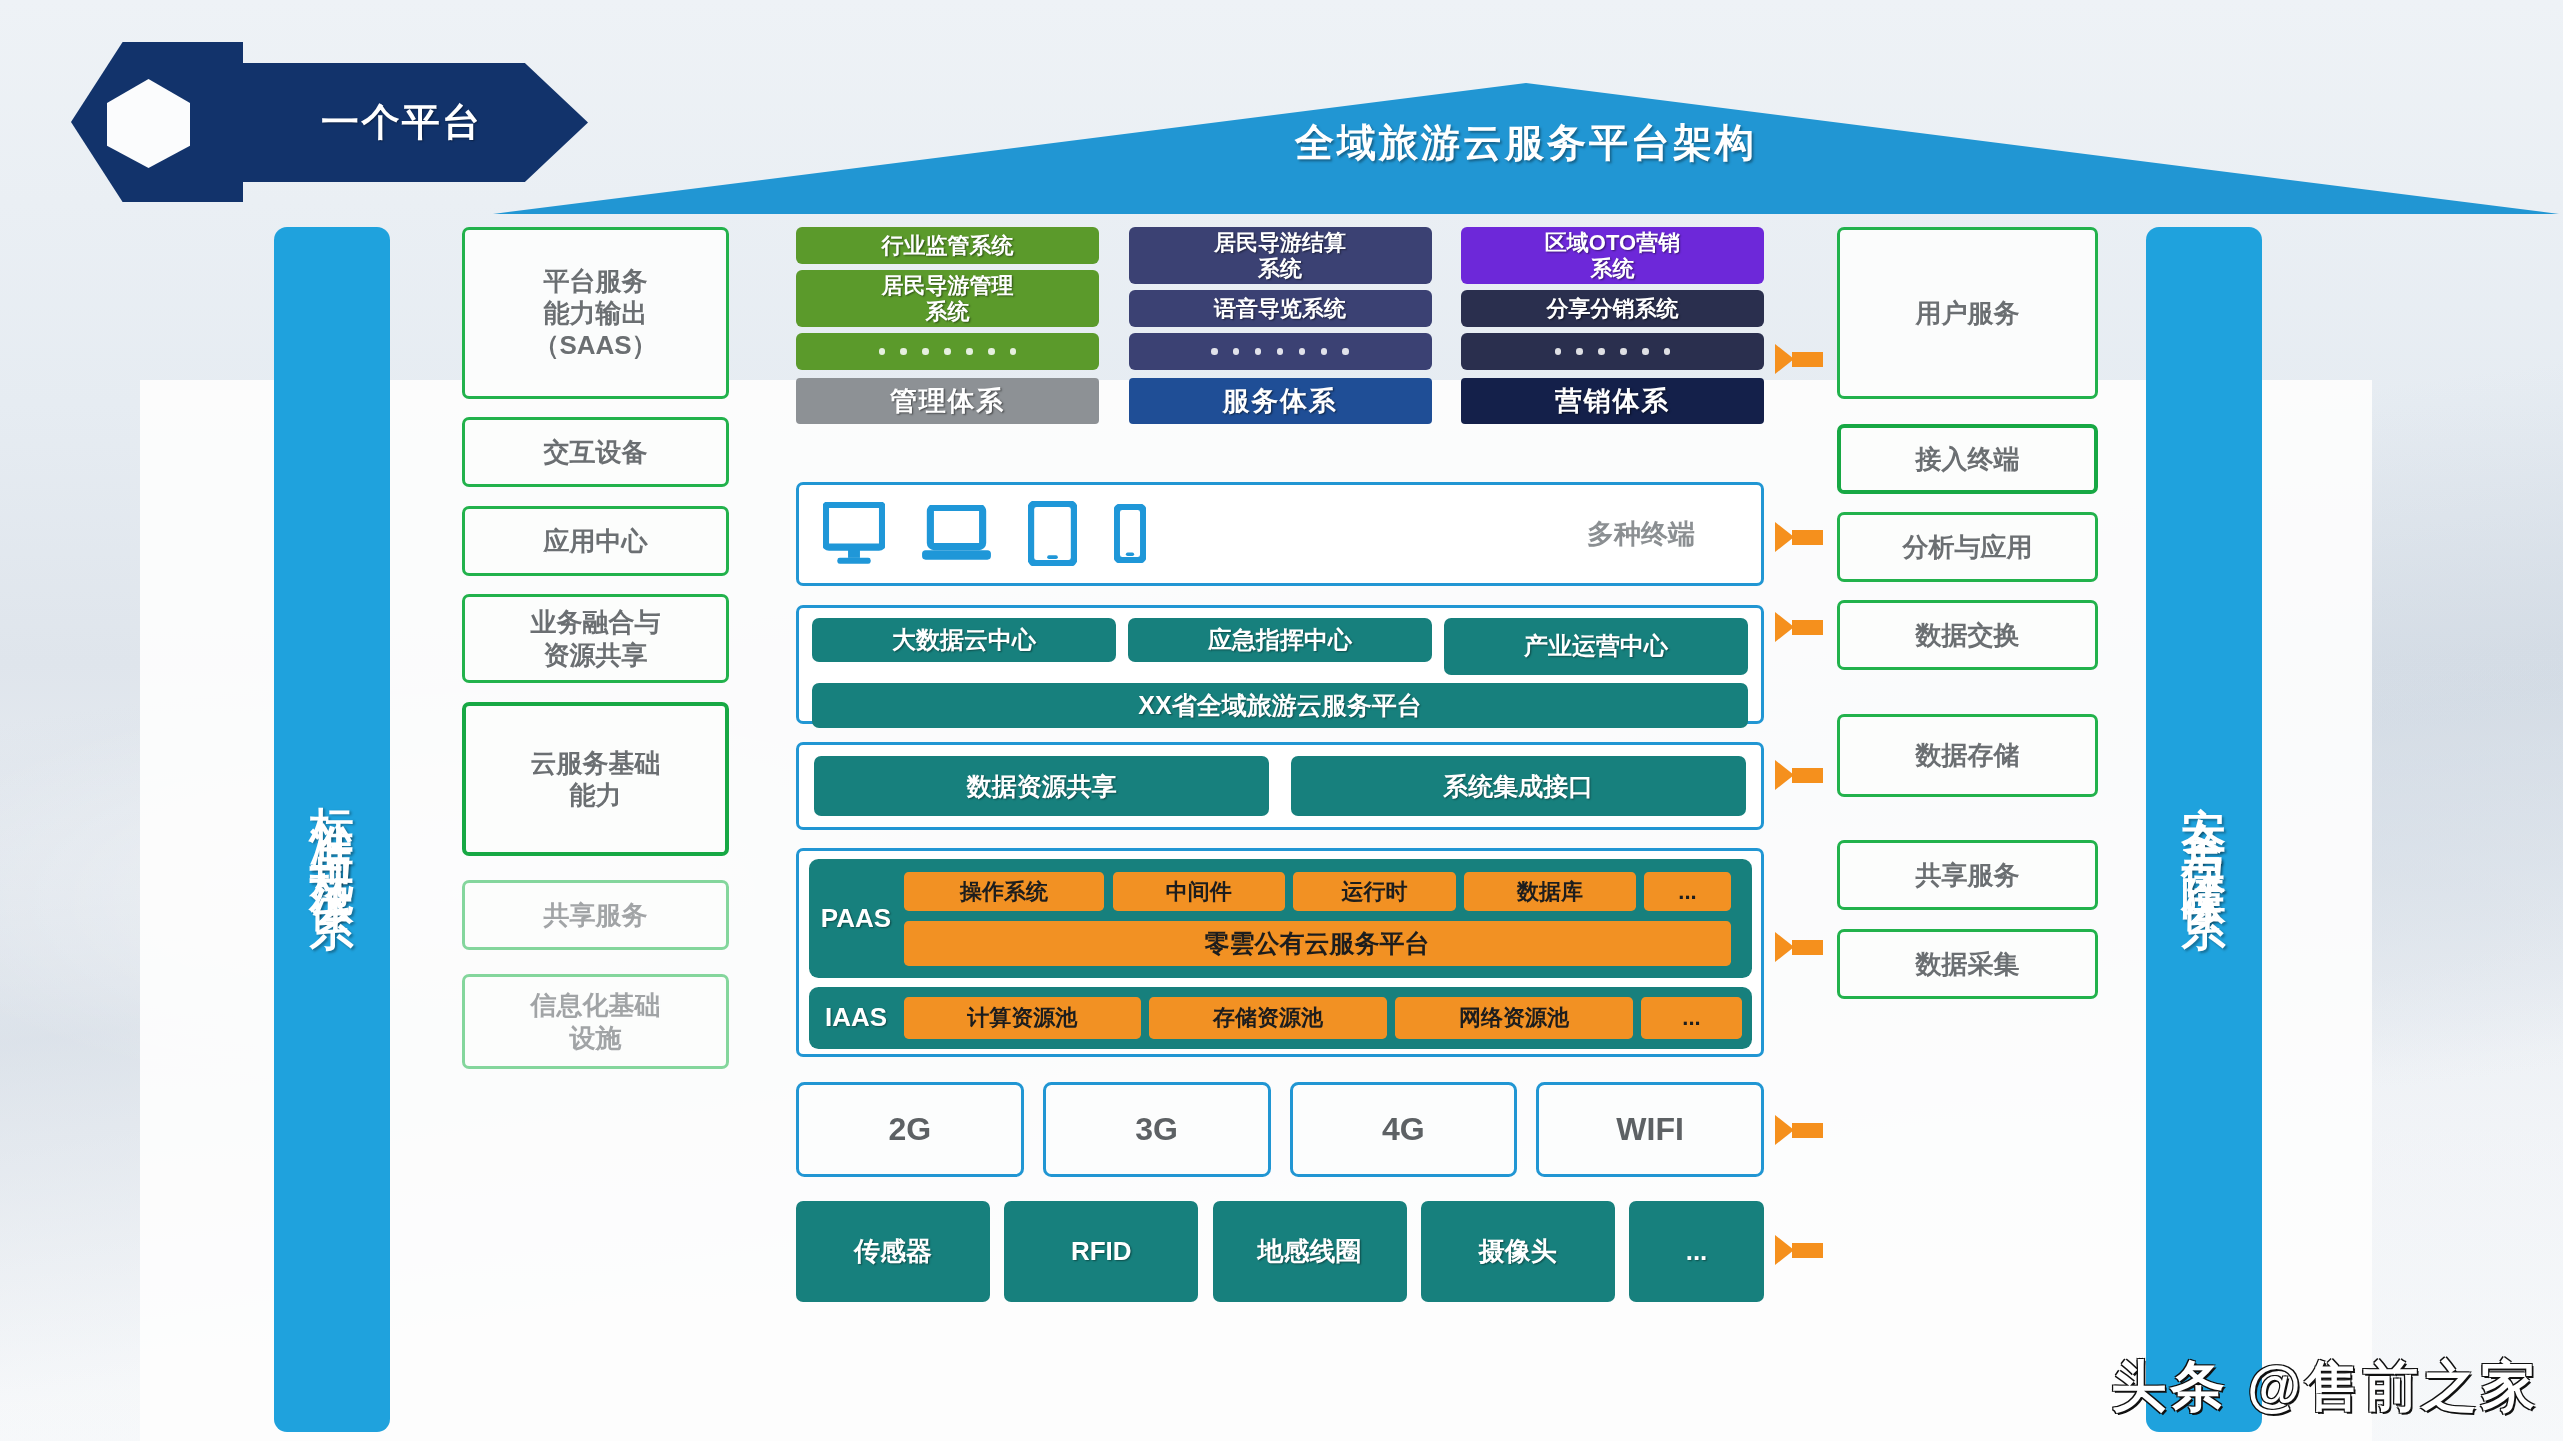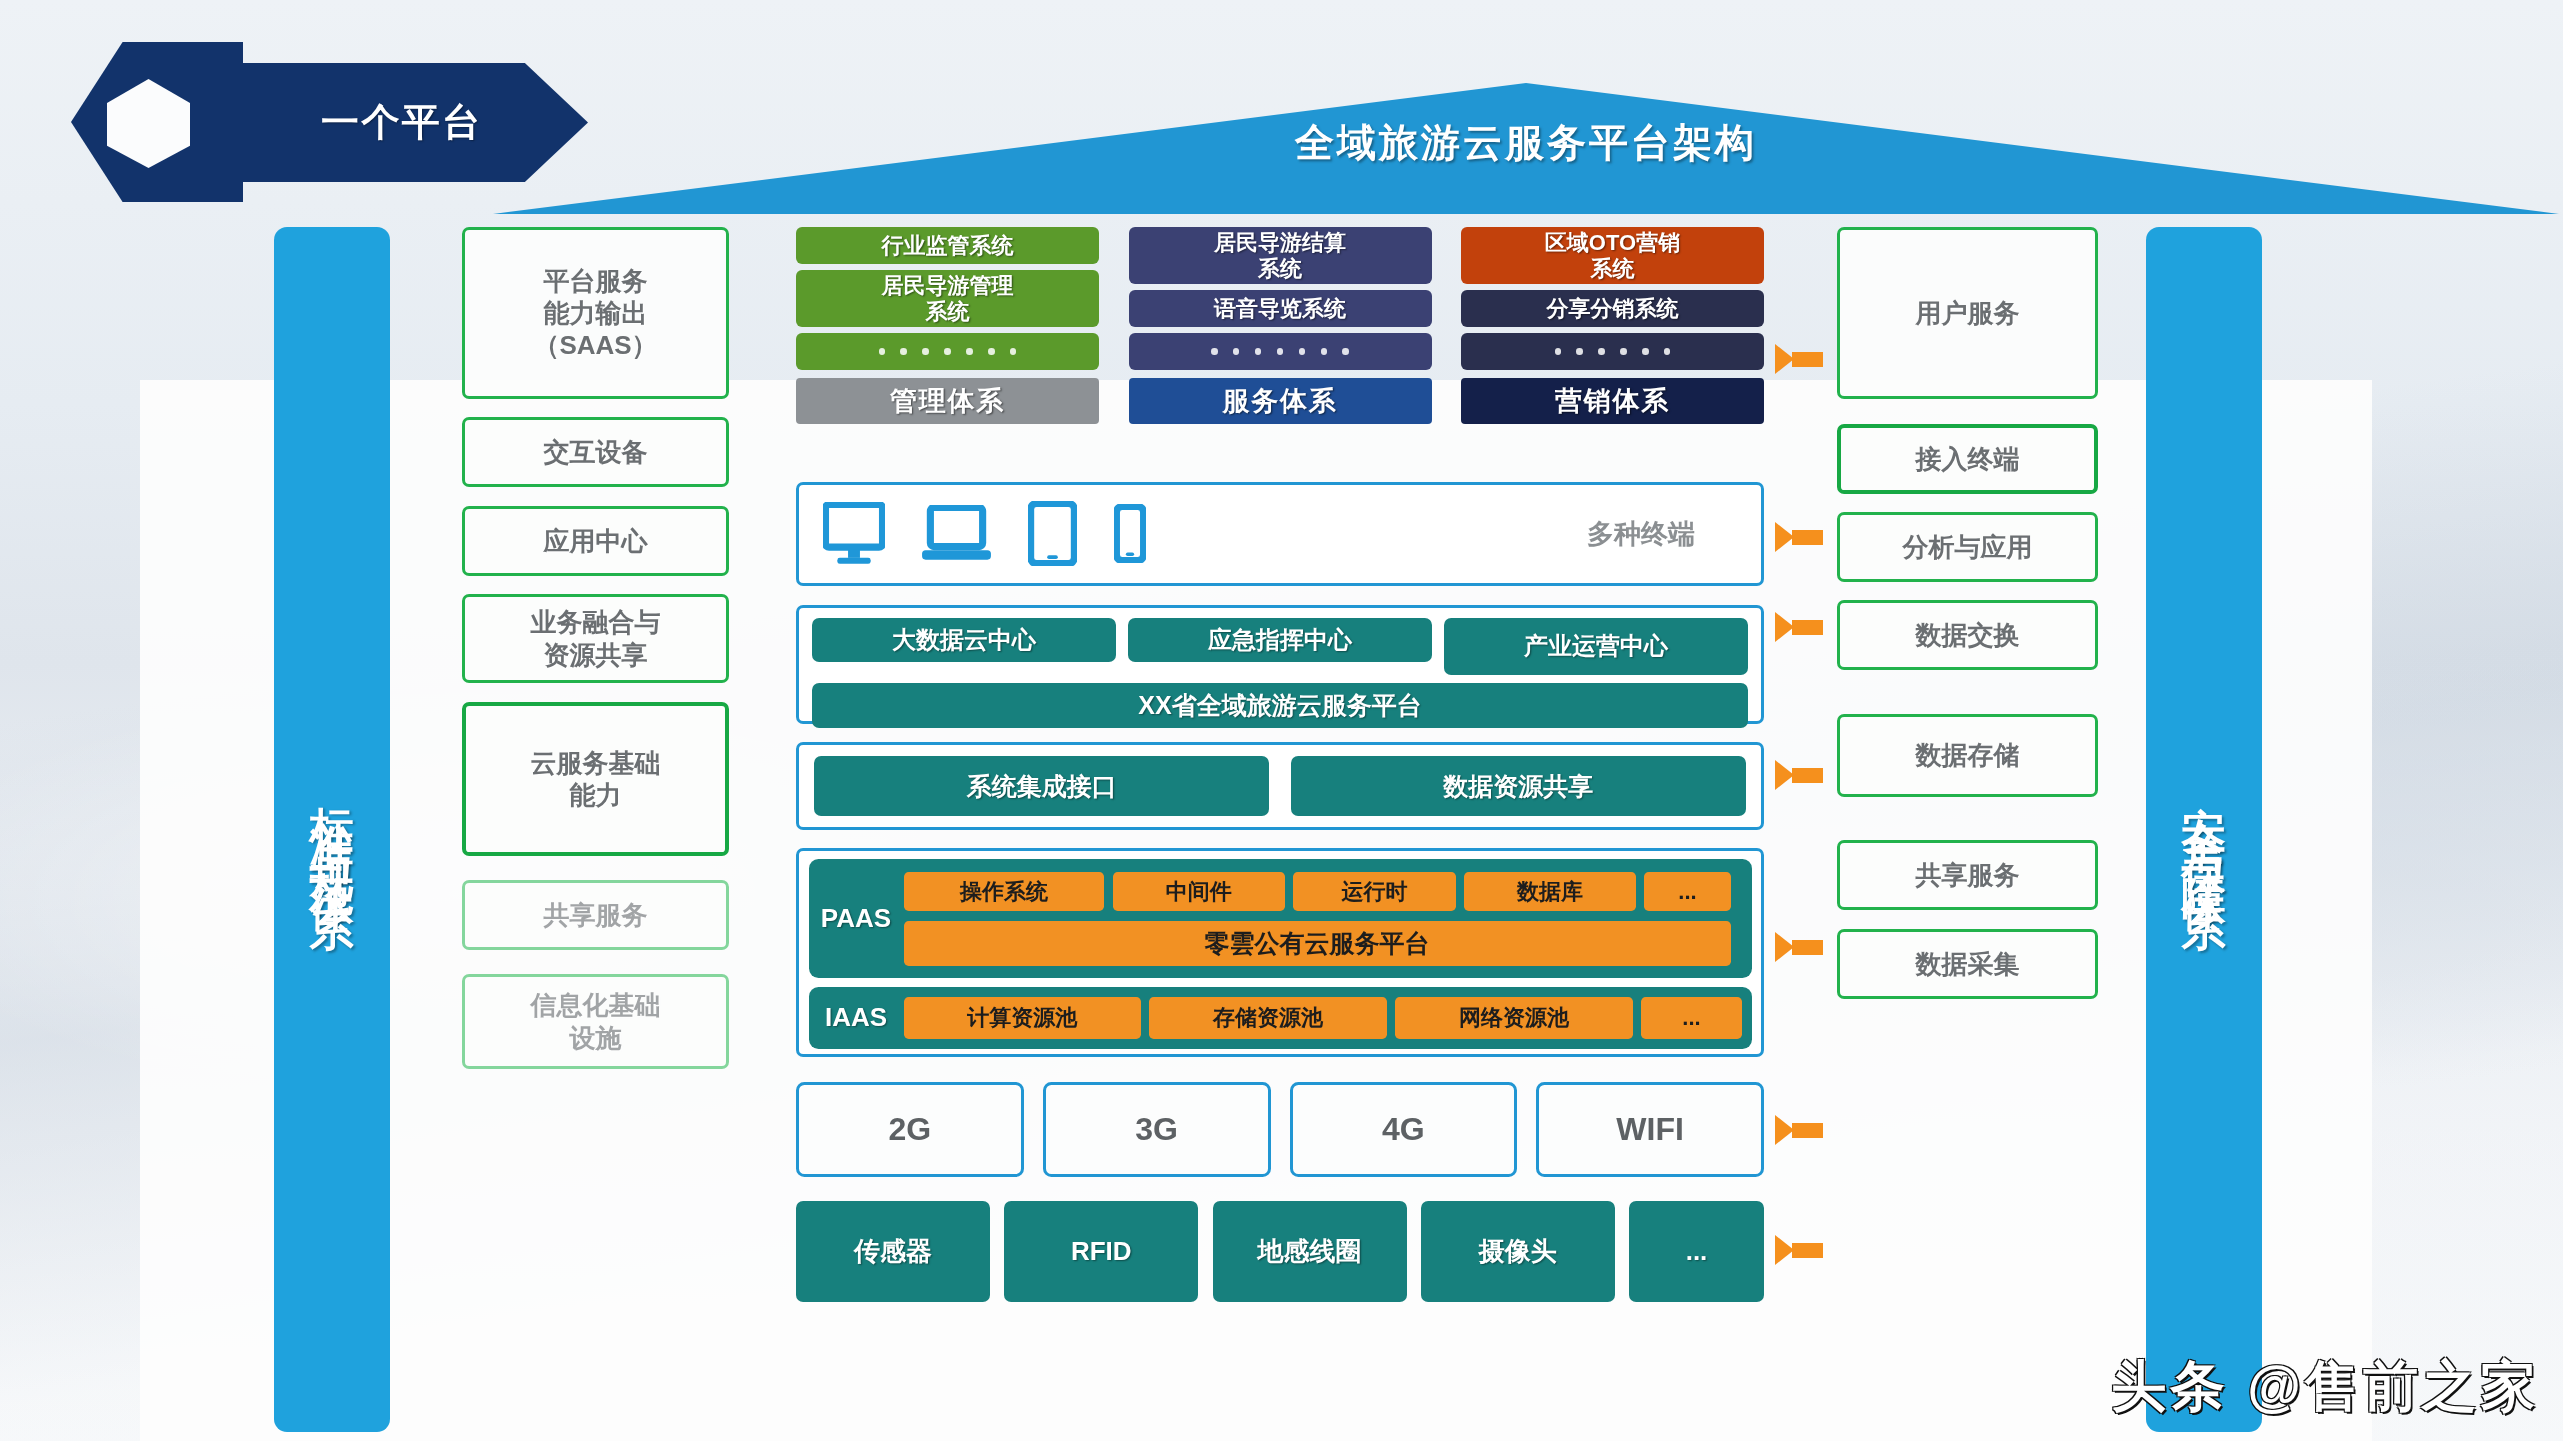--- a/index.html
+++ b/index.html
@@ -226,21 +226,21 @@
           <i></i>
           <i></i>
           <i></i>
           <i></i>
           <i></i>
         </div>
       <div class="saas-foot" style="background:#1f4e96;">服务体系</div>
     </div>
 
     <div class="saas-col">
-      <div class="saas-chip" style="background:#c2410c;height:57px;flex-direction:column;">
+      <div class="saas-chip" style="background:#6d28d9;height:57px;flex-direction:column;">
         <div>区域OTO营销</div>
         <div>系统</div>
       </div>
       <div class="saas-chip" style="background:#2a2f4e;height:37px;">分享分销系统</div>
       <div class="saas-dots" style="background:#2a2f4e;">
           <i></i>
           <i></i>
           <i></i>
           <i></i>
           <i></i>
@@ -284,22 +284,22 @@
   <div class="card" style="top:378px; width:968px; height:119px; padding:9.5px 13px;">
     <div style="display:flex; gap:12px; justify-content:space-between;">
       <div class="teal-chip" style="flex:1;height:44px;font-size:24px;">大数据云中心</div>
       <div class="teal-chip" style="flex:1;height:44px;font-size:24px;">应急指挥中心</div>
       <div class="teal-chip" style="flex:1;height:57px;font-size:24px;">产业运营中心</div>
     </div>
     <div class="teal-chip" style="margin-top:8.3px;height:45px;font-size:25px;">XX省全域旅游云服务平台</div>
   </div>
 
   <div class="card" style="top:515px; width:968px; height:88px; padding:10.7px 15.4px; display:flex; gap:21.4px;">
+    <div class="teal-chip" style="flex:1;font-size:25px;">数据资源共享</div>
     <div class="teal-chip" style="flex:1;font-size:25px;">系统集成接口</div>
-    <div class="teal-chip" style="flex:1;font-size:25px;">数据资源共享</div>
   </div>
 
   <div class="card" style="top:621px; width:968px; height:209px; padding:8.3px 9.5px;">
 
     <div class="paas-band" style="height:119px;">
       <div class="band-tag">PAAS</div>
       <div style="flex:1; padding-right:21px;">
         <div style="display:flex; gap:8.3px;">
           <div class="orange-chip" style="flex:2.1;height:39px;">操作系统</div>
           <div class="orange-chip" style="flex:1.8;height:39px;">中间件</div>

